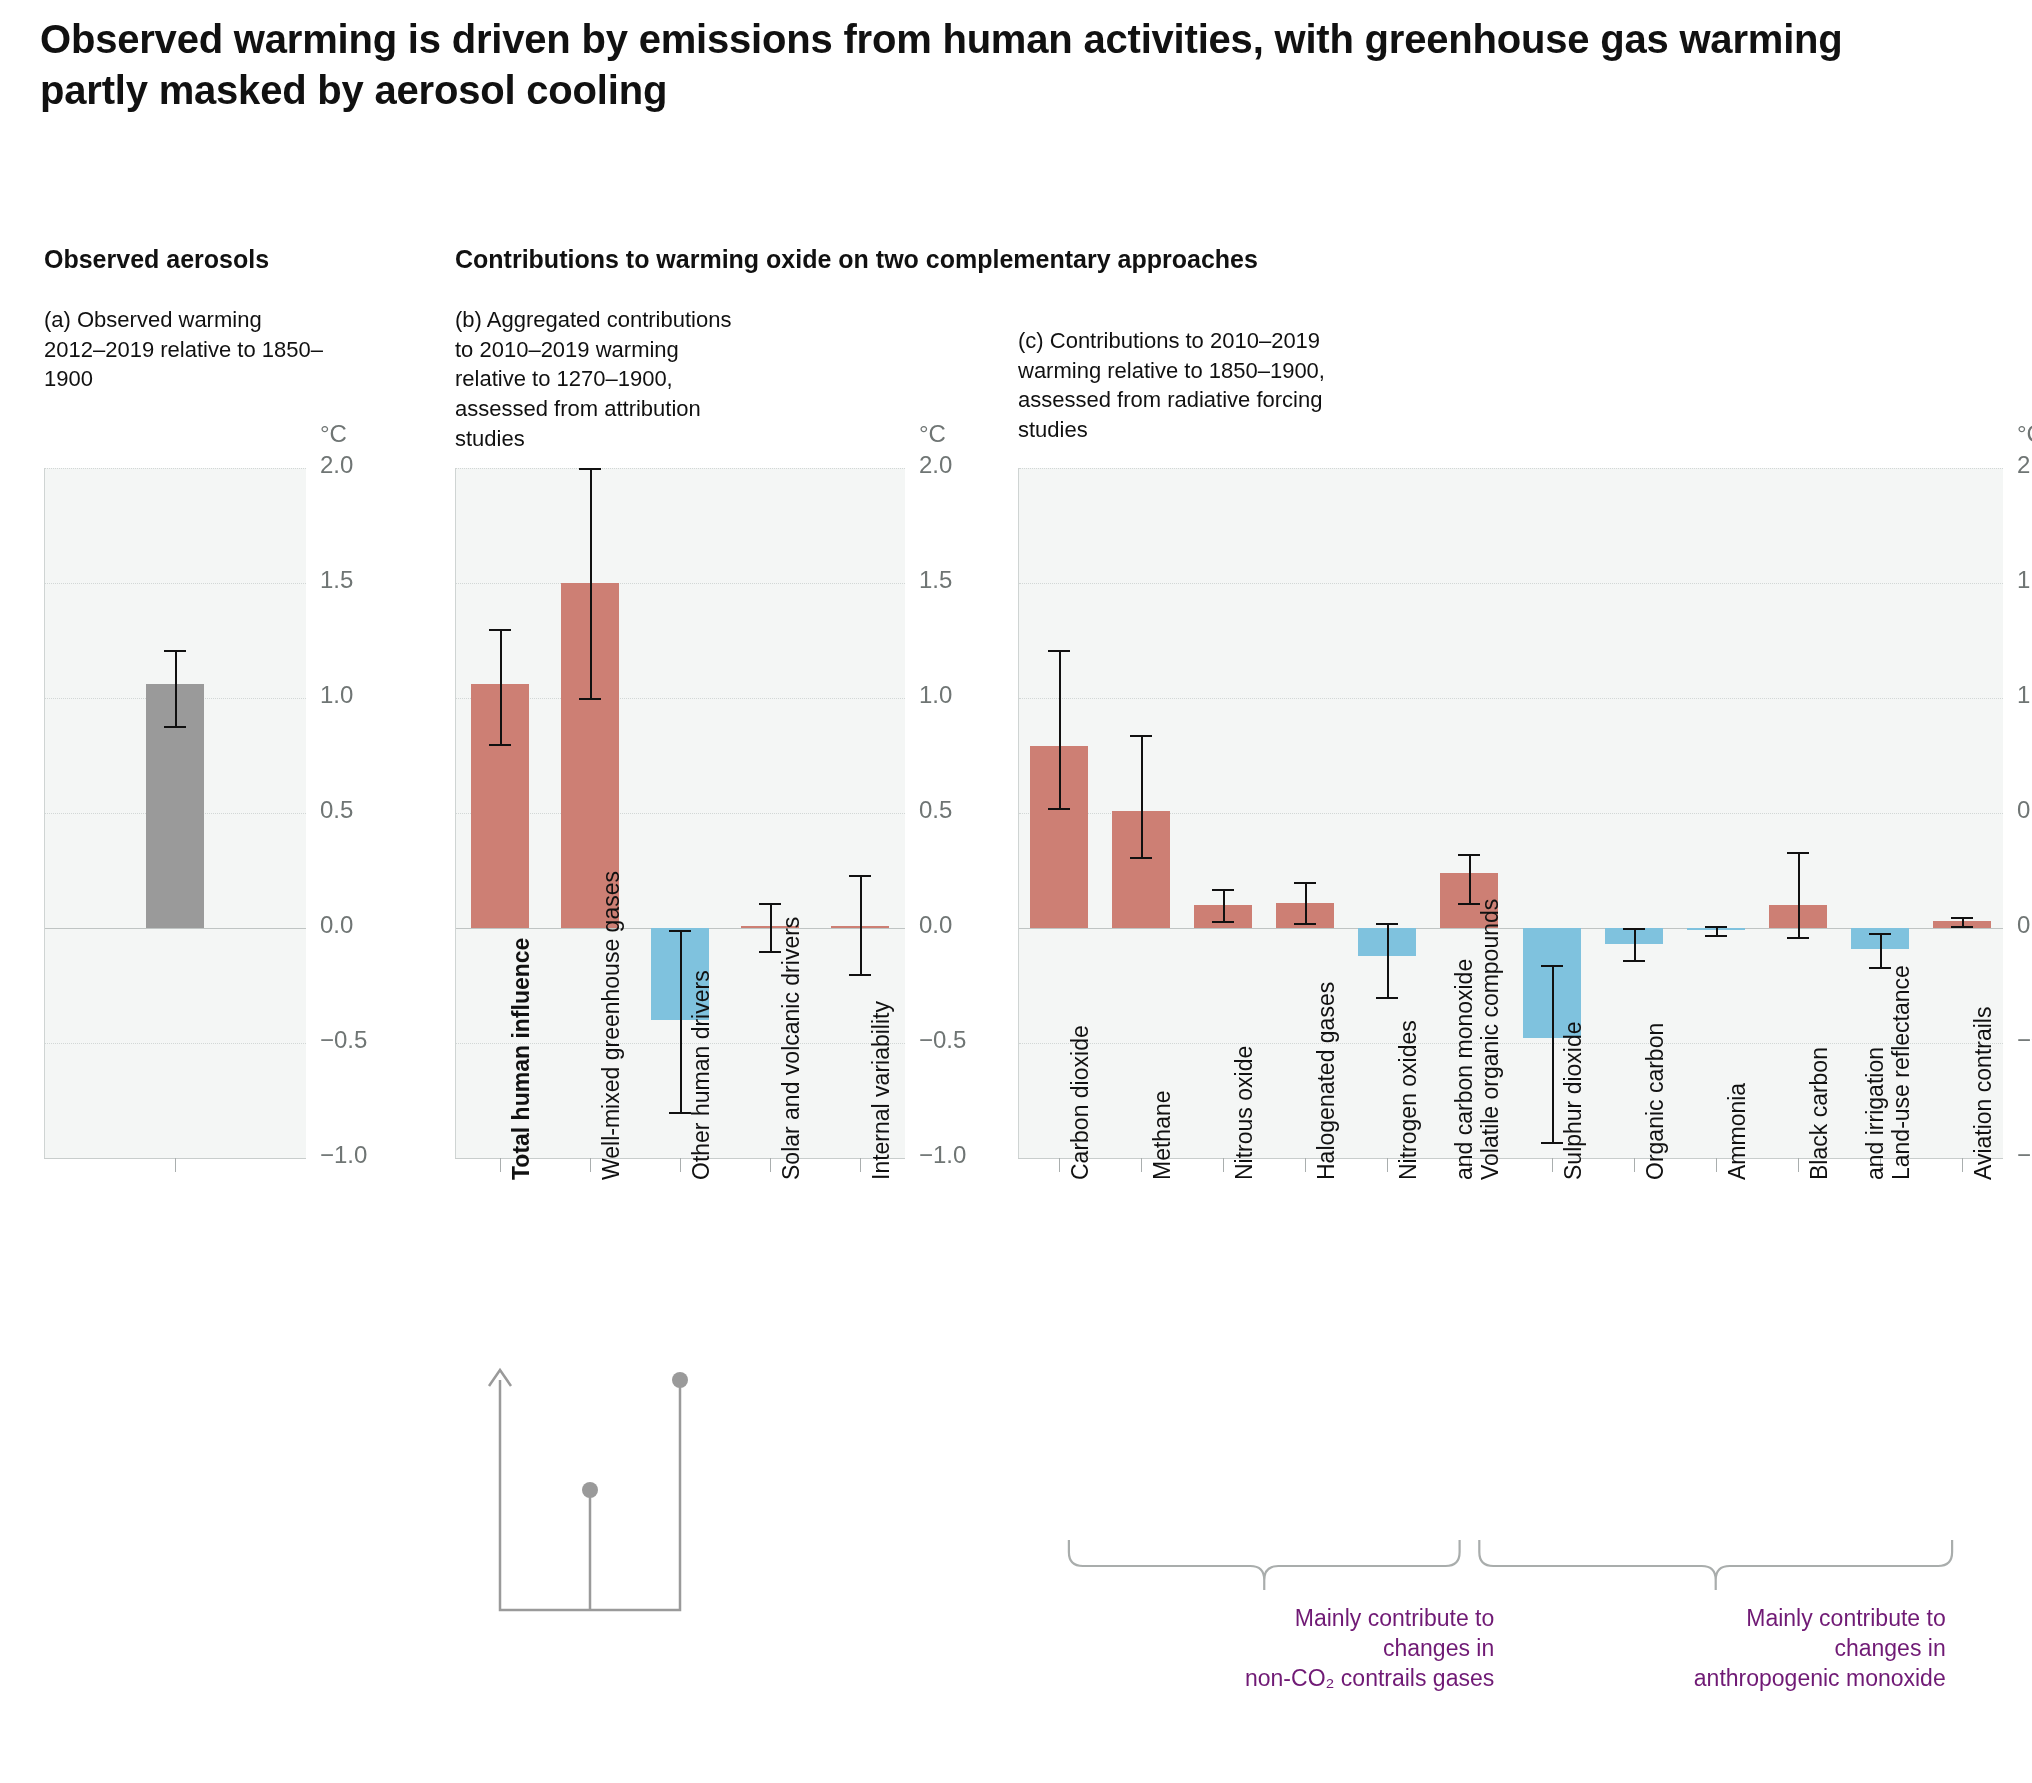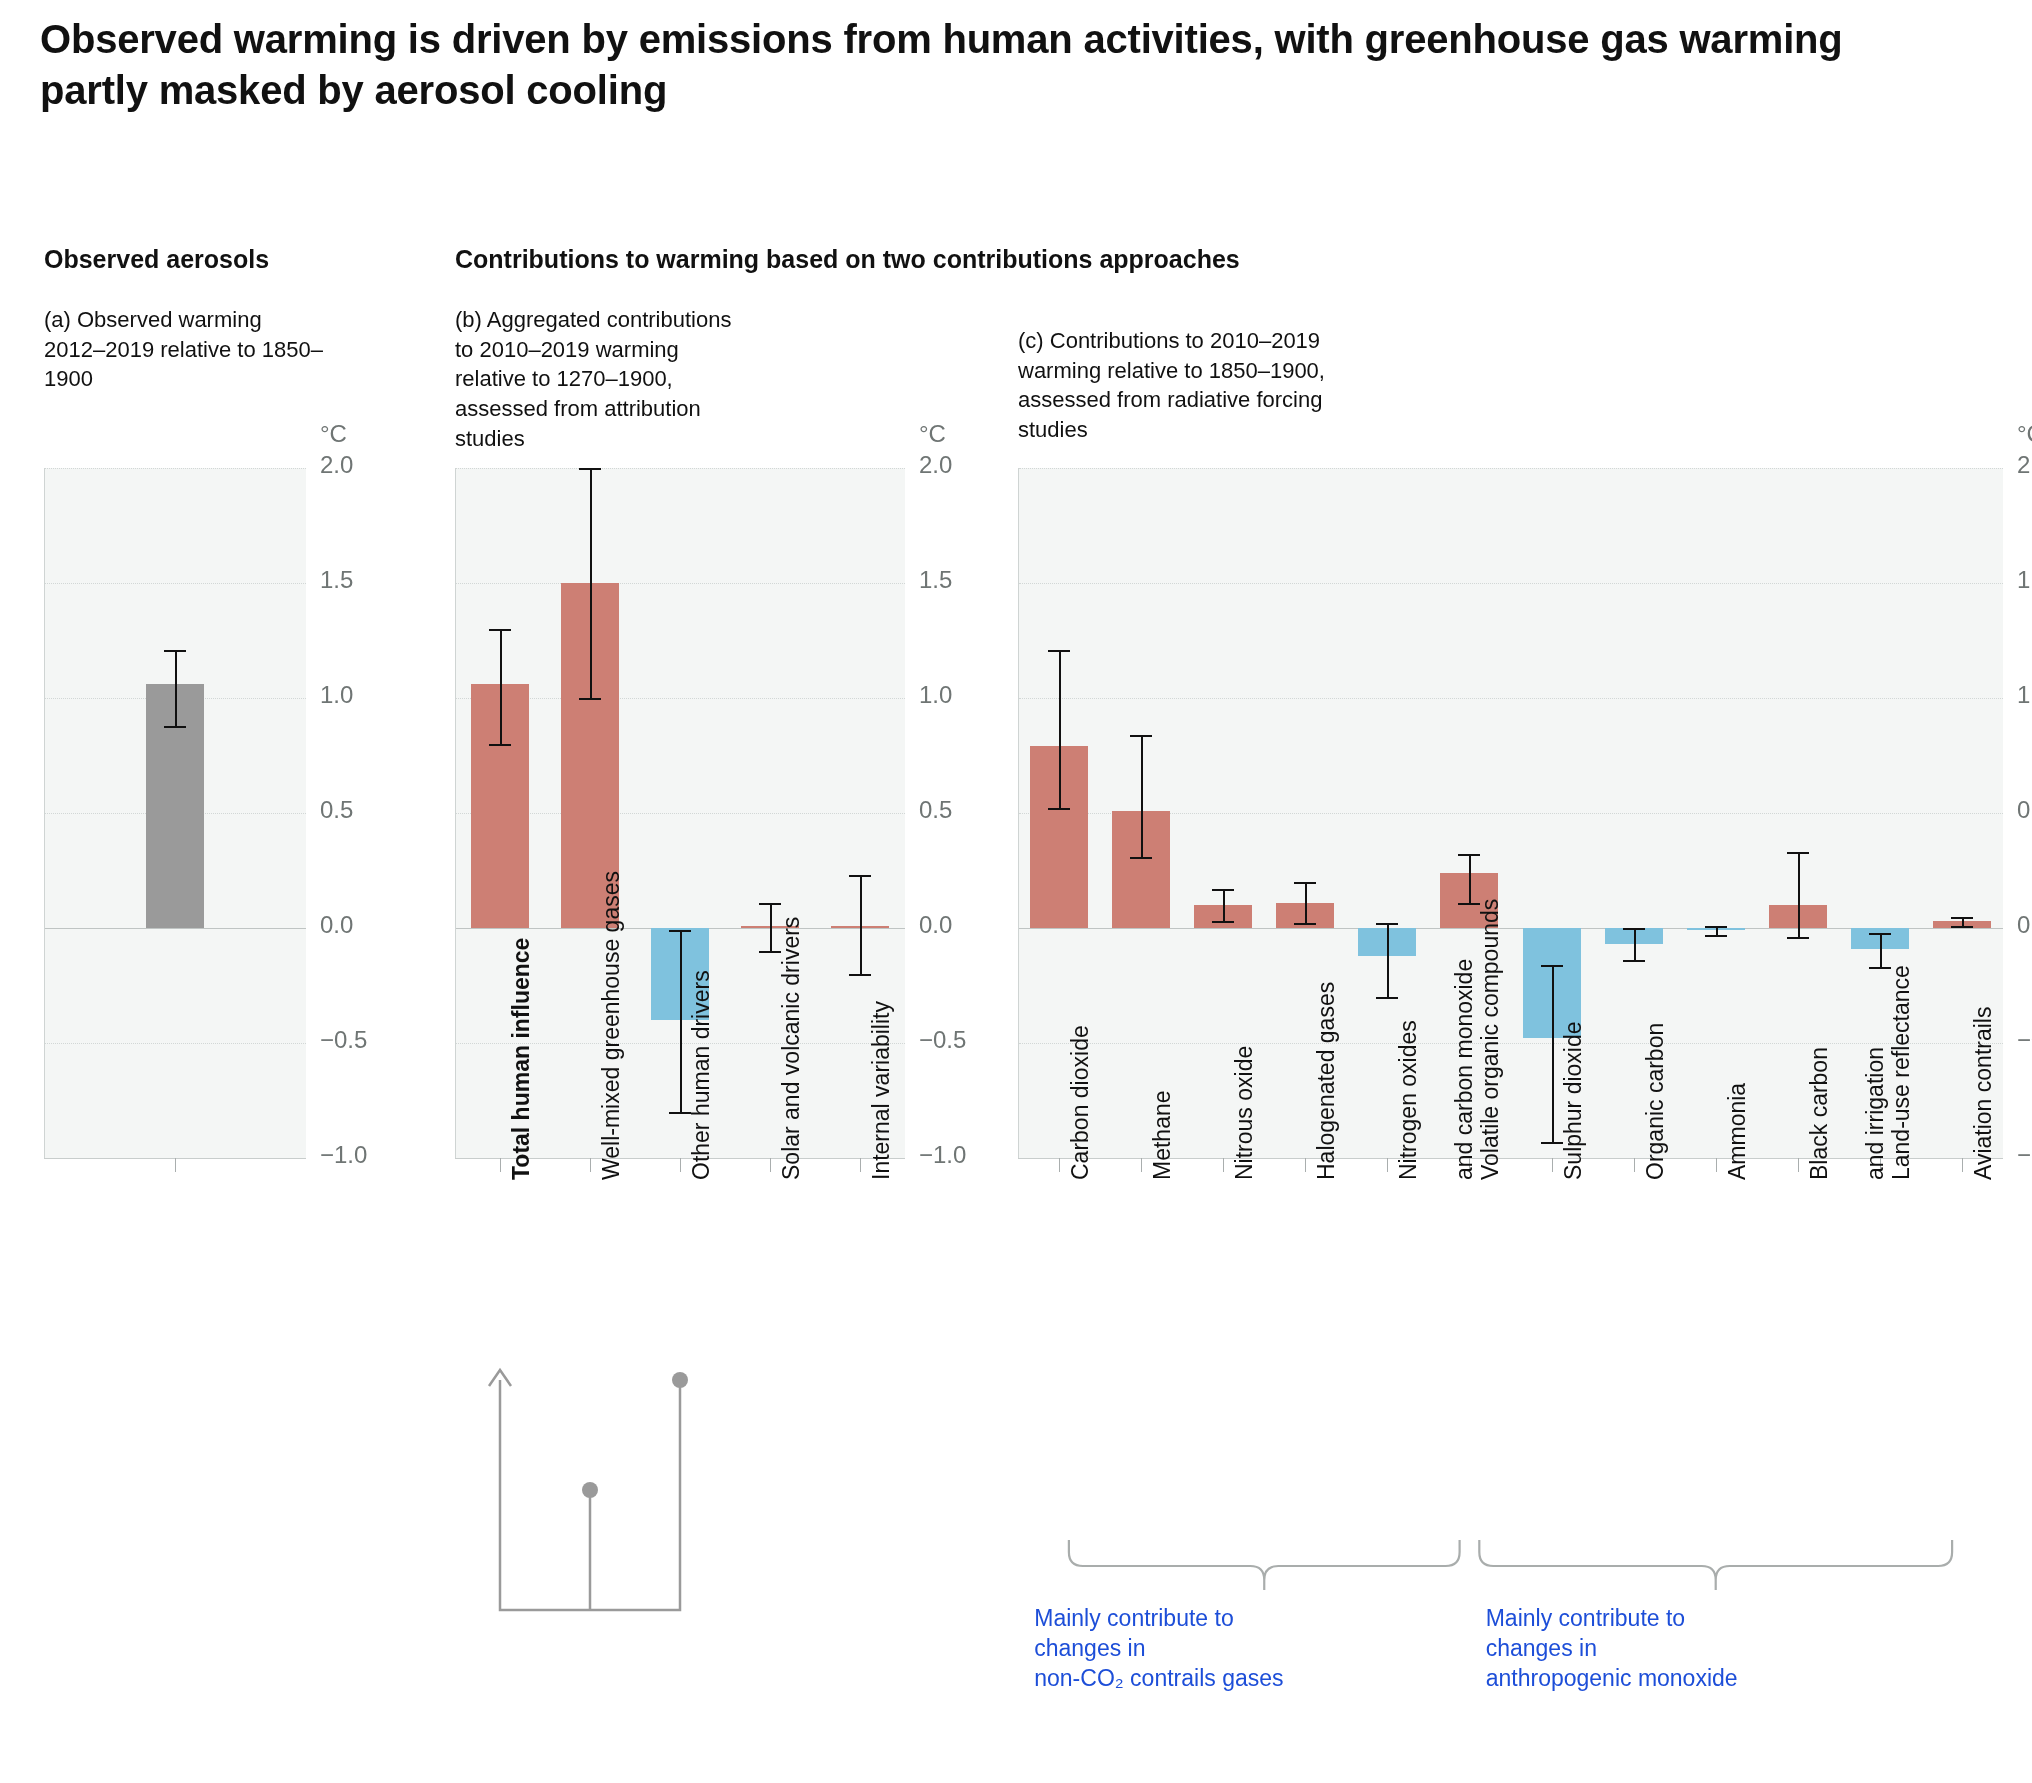--- a/index.html
+++ b/index.html
@@ -72,30 +72,30 @@
     color:#111;
   }
   .xlabel.bold { font-weight:bold; }
   .xlabel.two-line { line-height:1.12; }
 
   
   #b-connector { position:absolute; left:455px; top:1390px; width:300px; height:200px; }
   
   #c-brackets  { position:absolute; left:1018px; top:1490px; width:990px; height:230px; }
   .bracket-label {
-    position:absolute; font-size:23px; line-height:1.3; text-align:left; color:#1d4ed8;
+    position:absolute; font-size:23px; line-height:1.3; text-align:right; color:#701a75;
   }
 </style>
 </head>
 <body>
 
 <div id="figure-title">Observed warming is driven by emissions from human activities, with greenhouse gas warming partly masked by aerosol cooling</div>
 
 <div class="section-header" id="header-observed">Observed aerosols</div>
-<div class="section-header" id="header-contrib">Contributions to warming based on two contributions approaches</div>
+<div class="section-header" id="header-contrib">Contributions to warming oxide on two complementary approaches</div>
 
 <div class="caption" id="caption-a">(a) Observed warming 2012–2019 relative to 1850–1900</div>
 <div class="caption" id="caption-b">(b) Aggregated contributions to 2010–2019 warming relative to 1270–1900, assessed from attribution studies</div>
 <div class="caption" id="caption-c">(c) Contributions to 2010–2019 warming relative to 1850–1900, assessed from radiative forcing studies</div>
 
 <div id="panel-a" class="panel" style="left: 0px; top: 0px; width: 2032px; height: 1783px;">
     <div class="plot" style="left: 44px; top: 468px; width: 262px; height: 690px;">
       <div class="gridline" style="top: 0px;"></div>
       <div class="gridline" style="top: 115px;"></div>
       <div class="gridline" style="top: 230px;"></div>

